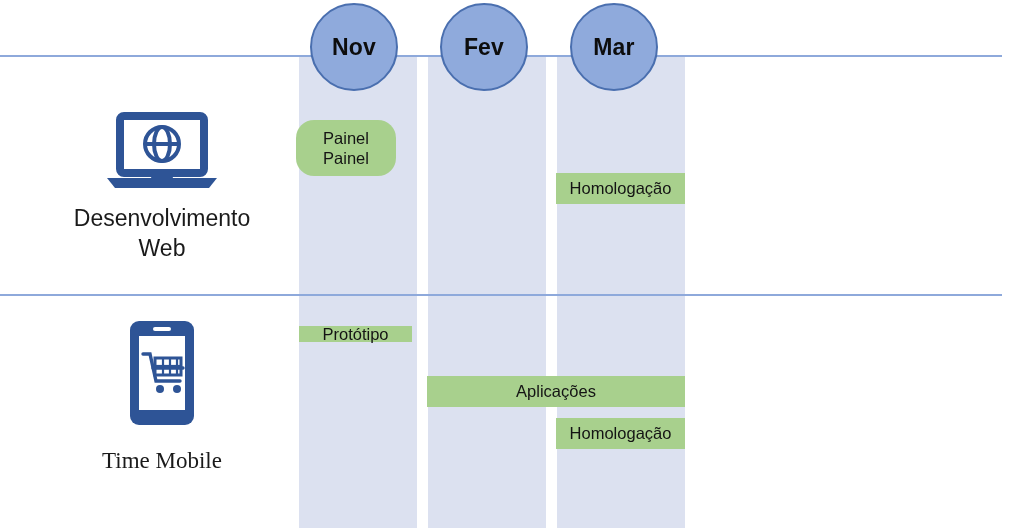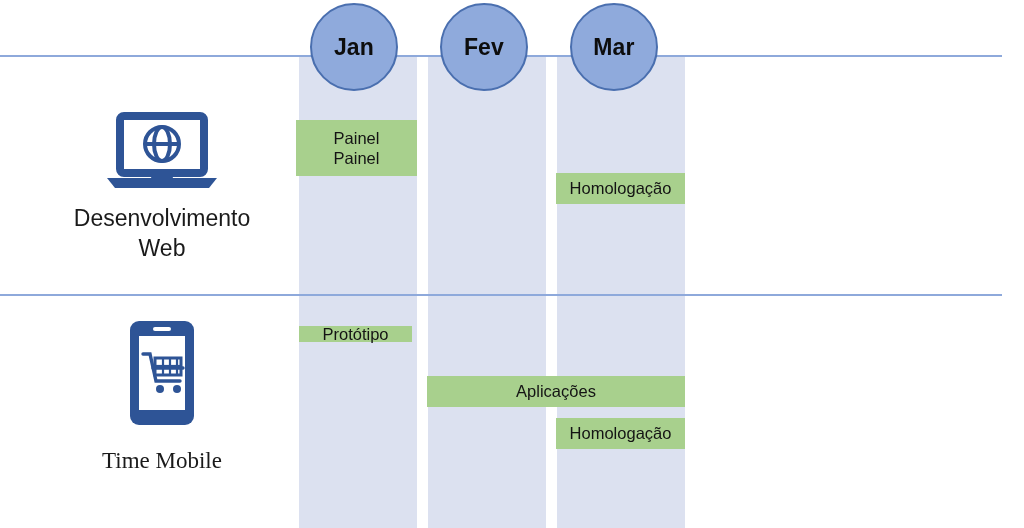--- a/index.html
+++ b/index.html
@@ -63,21 +63,21 @@
     background: #A8D08D;
     display: flex;
     align-items: center;
     justify-content: center;
     text-align: center;
     color: #141414;
     font-size: 16.5px;
     line-height: 1.22;
     box-sizing: border-box;
   }
-  #bar-painel-admin   { left: 296px; top: 120px; width: 121px; height: 56px; }
+  #bar-painel-admin   { left: 296px; top: 120px; width: 100px; height: 56px; border-radius: 18px; }
   #bar-integracoes    { left: 427px; top: 120px; width: 258px; height: 31px; }
   #bar-homolog-web    { left: 556px; top: 173px; width: 129px; height: 31px; }
   #bar-prototipo      { left: 299px; top: 326px; width: 113px; height: 16px; }
   #bar-uiux           { left: 428px; top: 326px; width: 118px; height: 31px; }
   #bar-aplicacoes     { left: 427px; top: 376px; width: 258px; height: 31px; }
   #bar-homolog-mobile { left: 556px; top: 418px; width: 129px; height: 31px; }
 
   
   .lane {
     position: absolute;
@@ -105,21 +105,21 @@
 <div id="canvas">
 
   <div id="col-jan" class="month-col"></div>
   <div id="col-fev" class="month-col"></div>
   <div id="col-mar" class="month-col"></div>
 
   <div id="rule-top" class="rule"></div>
   <div id="rule-mid" class="rule"></div>
 
   <div id="circle-jan" class="month-circle">
-    <span>Jan</span>
+    <span>Nov</span>
   </div>
   <div id="circle-fev" class="month-circle">
     <span>Fev</span>
   </div>
   <div id="circle-mar" class="month-circle">
     <span>Mar</span>
   </div>
 
   <div id="lane-web" class="lane">
     <span class="lane-icon">

